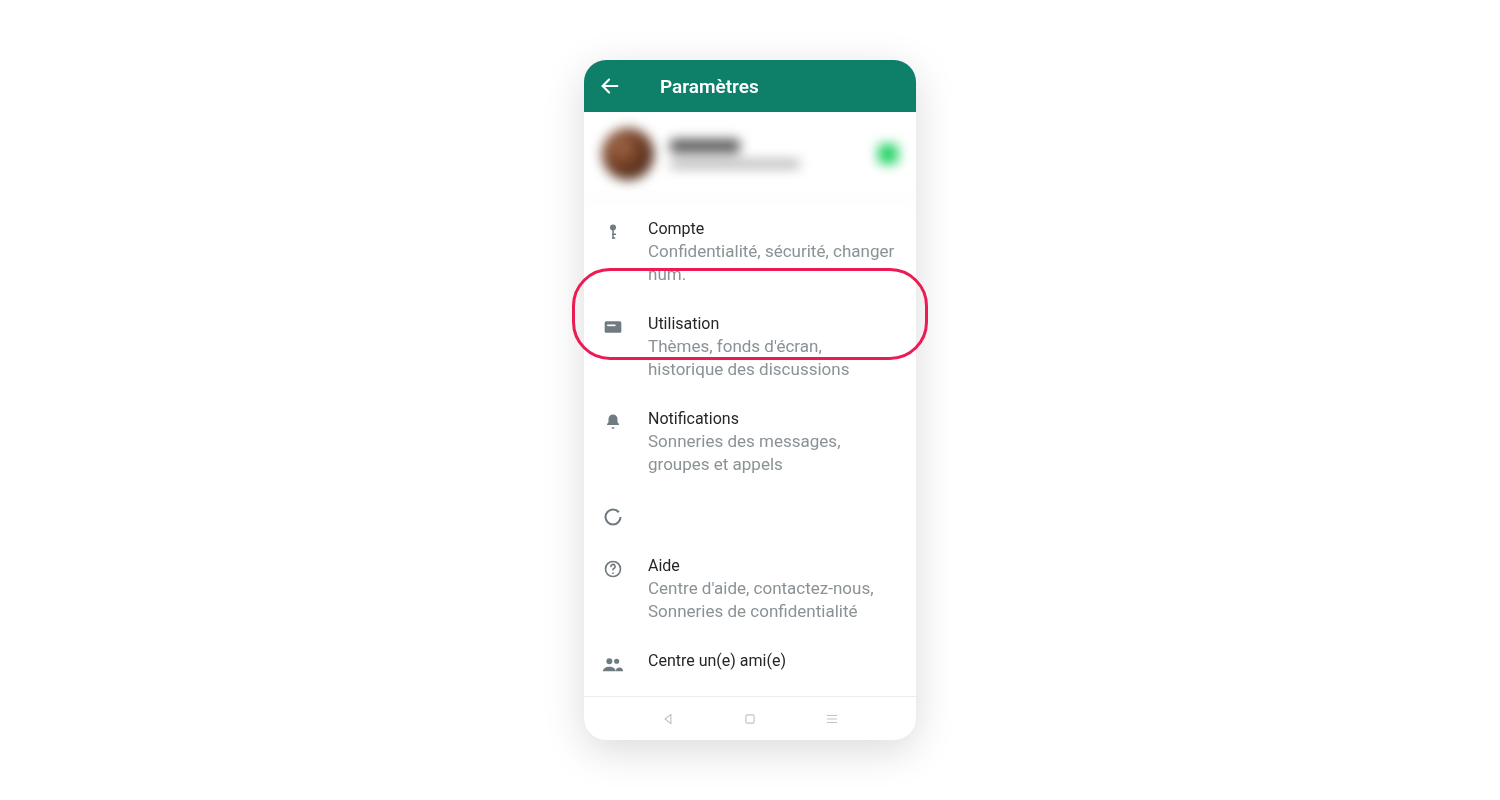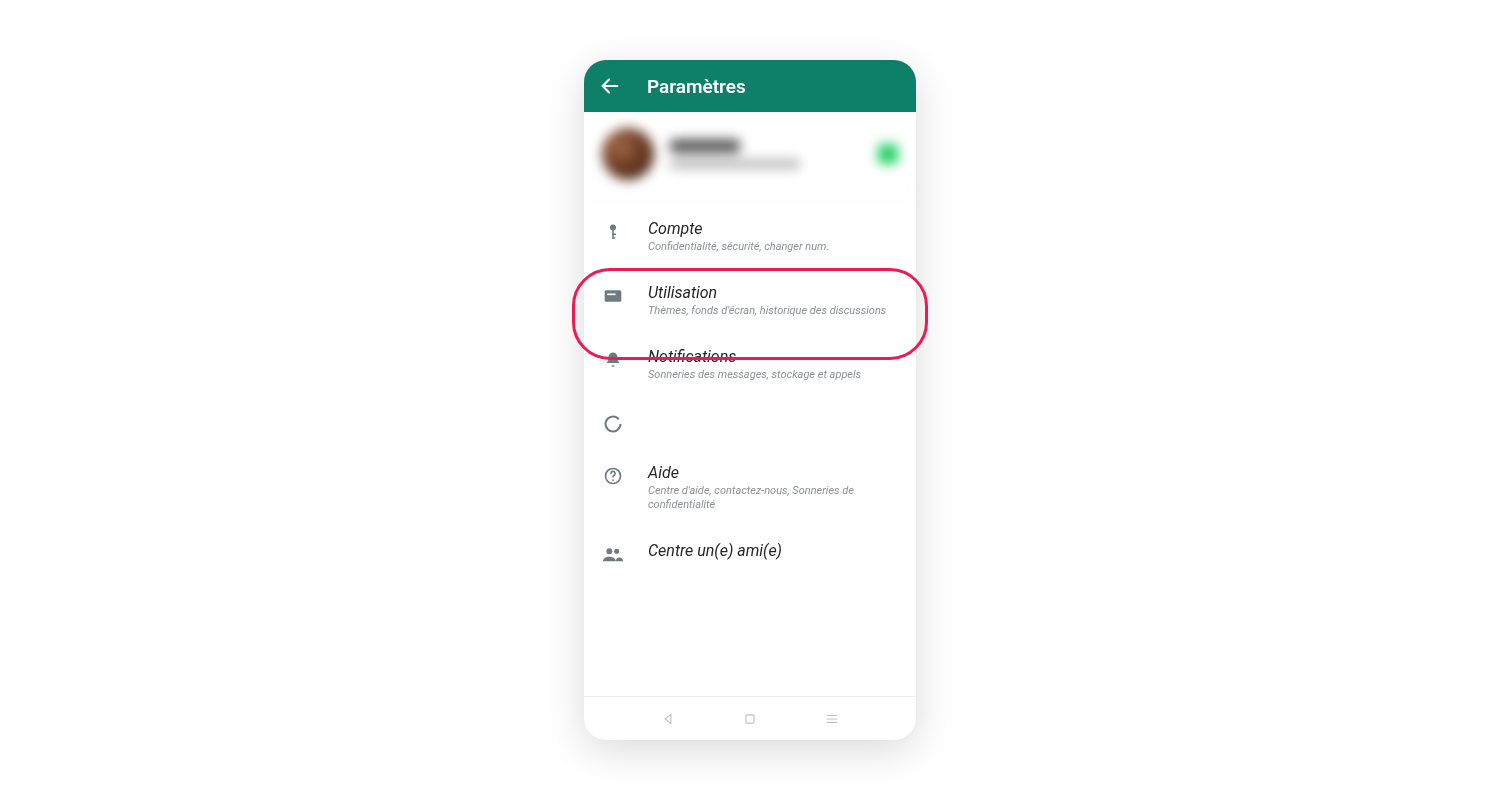--- a/index.html
+++ b/index.html
@@ -23,21 +23,21 @@
     display: flex;
     flex-direction: column;
     position: relative;
   }
   .appbar {
     background: #0e806a;
     height: 52px;
     display: flex;
     align-items: center;
     padding: 0 14px;
-    gap: 25px;
+    gap: 38px;
     color: #ffffff;
   }
   .back-btn {
     width: 24px;
     height: 24px;
     display: flex;
     align-items: center;
     justify-content: center;
     cursor: pointer;
   }
@@ -77,21 +77,20 @@
   .qr-badge {
     width: 20px;
     height: 20px;
     background: #25d366;
     border-radius: 3px;
   }
   .settings-list {
     flex: 1;
     overflow-y: auto;
     padding-top: 6px;
-    font-style: italic;
   }
   .setting-item {
     display: flex;
     align-items: flex-start;
     padding: 14px 18px;
     gap: 24px;
     cursor: pointer;
   }
   .setting-icon {
     width: 22px;
@@ -103,21 +102,21 @@
     flex-shrink: 0;
     margin-top: 2px;
   }
   .setting-text { flex: 1; }
   .setting-title {
     font-size: 16px;
     color: #262626;
     margin-bottom: 2px;
   }
   .setting-sub {
-    font-size: 11px;
+    font-size: 17px;
     color: #8a9296;
     line-height: 1.35;
   }
   .navbar {
     height: 44px;
     border-top: 1px solid #ececec;
     display: flex;
     align-items: center;
     justify-content: center;
     gap: 64px;
@@ -194,21 +193,21 @@
 
     <div class="setting-item">
       <div class="setting-icon">
         <svg width="18" height="20" viewBox="0 0 24 24" fill="#6f7b80">
             <path d="M12 2a6 6 0 0 0-6 6v4l-2 3v1h16v-1l-2-3V8a6 6 0 0 0-6-6z"></path>
             <path d="M10 19a2 2 0 0 0 4 0z"></path>
           </svg>
       </div>
       <div class="setting-text">
         <div class="setting-title">Notifications</div>
-        <div class="setting-sub">Sonneries des messages, stockage et appels</div>
+        <div class="setting-sub">Sonneries des messages, groupes et appels</div>
       </div>
     </div>
 
     <div class="setting-item">
       <div class="setting-icon">
         <svg width="20" height="20" viewBox="0 0 24 24" fill="none" stroke="#6f7b80" stroke-width="2.5">
             <circle cx="12" cy="12" r="9" stroke-dasharray="50 8"></circle>
           </svg>
       </div>
     </div>

